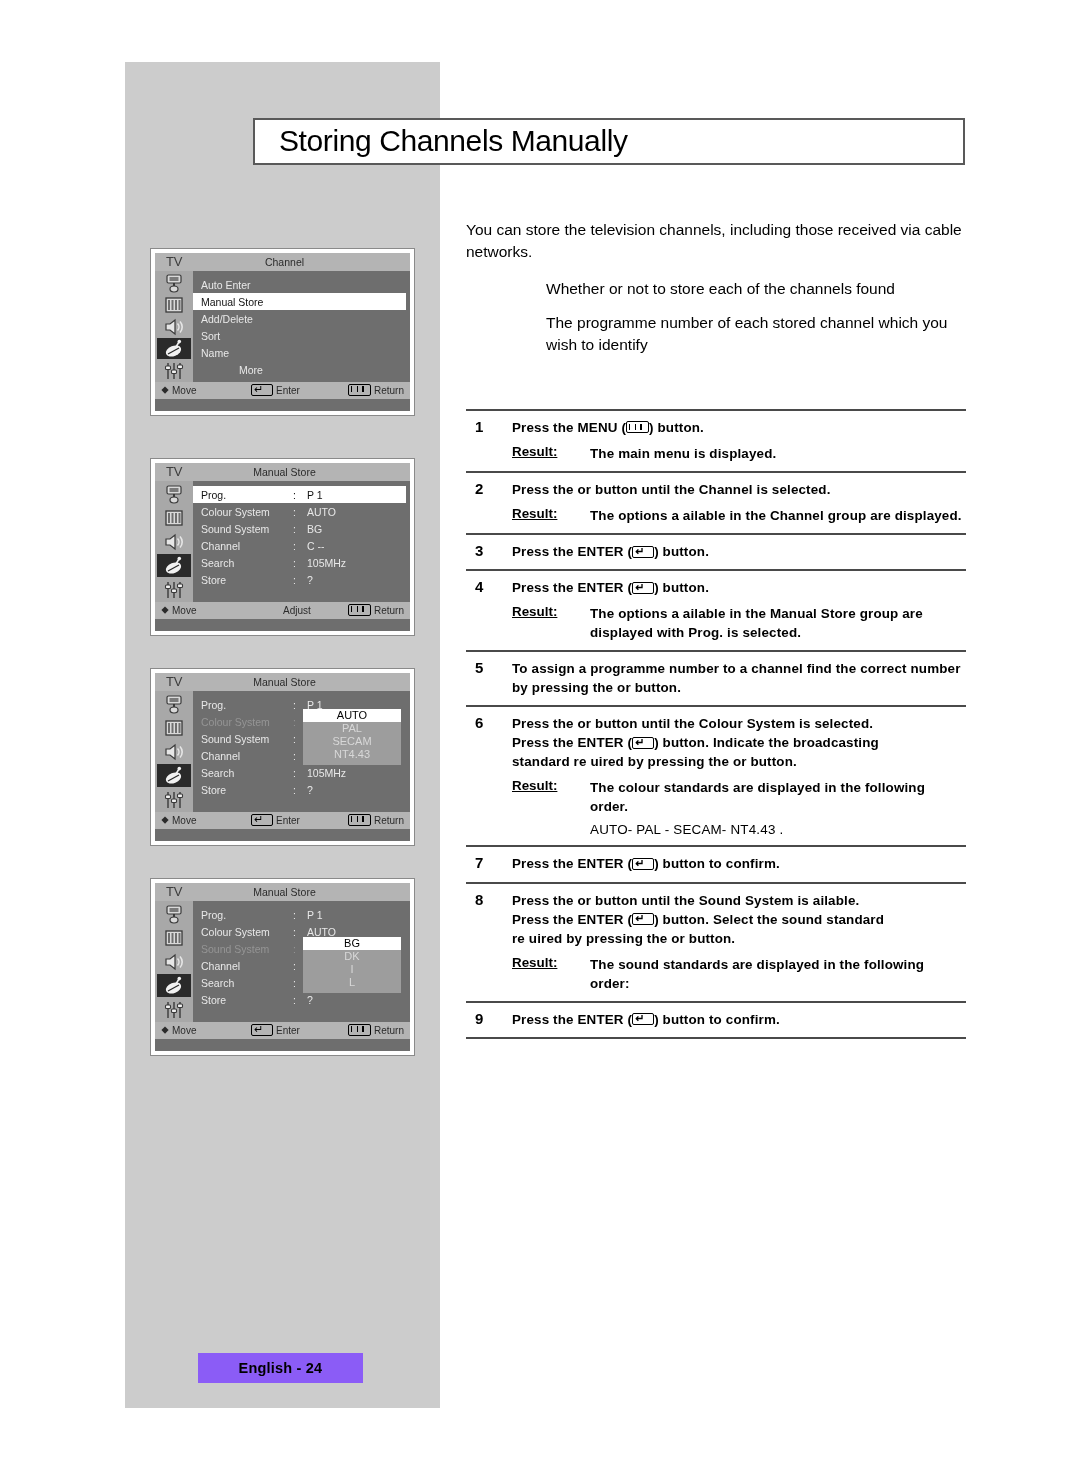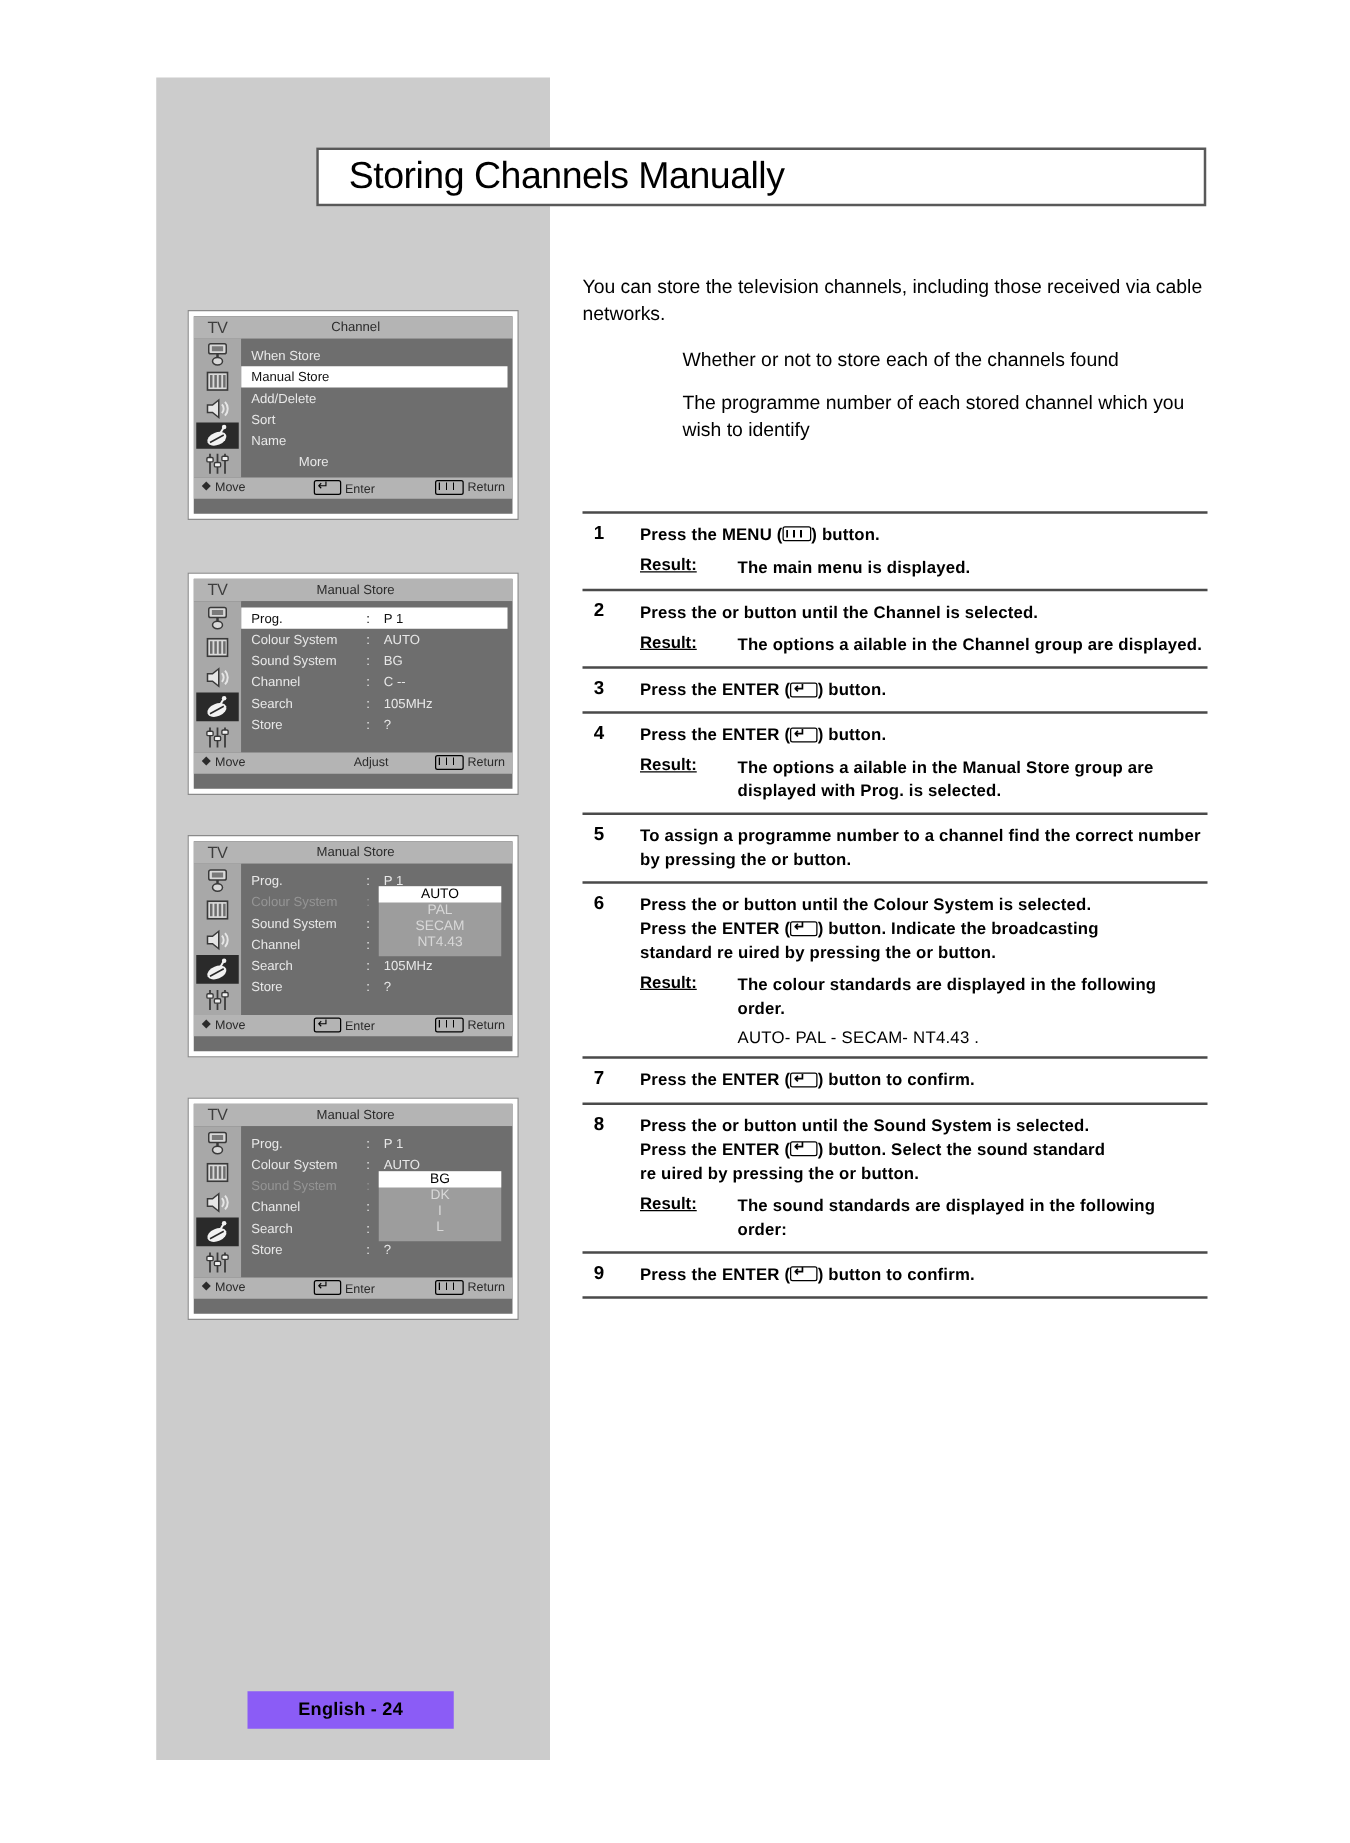--- a/index.html
+++ b/index.html
@@ -172,21 +172,21 @@
     color: #2b2b2b;
     position: relative;
   }
   .osd-footer .f-item {
     display: flex;
     align-items: center;
     gap: 3px;
     position: absolute;
   }
   .osd-footer .f-move  { left: 6px; }
-  .osd-footer .f-mid   { left: 96px; align-items: flex-end; }
+  .osd-footer .f-mid   { left: 96px; }
   .osd-footer .f-ret   { right: 6px; }
 
   
   .osd-popup {
     position: absolute;
     background: #9d9d9d;
     z-index: 5;
   }
   .osd-popup .opt {
     font-size: 11px;
@@ -368,21 +368,21 @@
               </g>
               <g fill="#f0f0f0" stroke="#3a3a3a" stroke-width="1.1">
                 <rect x="2.5" y="5" width="5" height="3.5" rx="1"></rect>
                 <rect x="8.5" y="9" width="5" height="3.5" rx="1"></rect>
                 <rect x="14.5" y="4" width="5" height="3.5" rx="1"></rect>
               </g>
             </svg>
         </div>
       </div>
       <div class="osd-content">
-        <div class="osd-row simple">When Store</div>
+        <div class="osd-row simple">Auto Enter</div>
         <div class="osd-row simple hl">Manual Store</div>
         <div class="osd-row simple">Add/Delete</div>
         <div class="osd-row simple">Sort</div>
         <div class="osd-row simple">Name</div>
         <div class="osd-row center">More</div>
       </div>
     </div>
     <div class="osd-footer">
       <div class="f-item f-move">
         <span>⯁</span>
@@ -816,21 +816,21 @@
     <div class="scontent">
       <div class="line"><span>Press the ENTER (</span><span class="keybox enter"></span><span>) button to confirm.</span></div>
     </div>
   </div>
 
   <div class="rule"></div>
 
   <div class="step">
     <div class="num">8</div>
     <div class="scontent">
-      <div class="line">Press the     or     button until the Sound System   is selected.</div>
+      <div class="line">Press the     or     button until the Sound System   is ailable.</div>
       <div class="line"><span>Press the ENTER (</span><span class="keybox enter"></span><span>) button. Select the sound standard</span></div>
       <div class="line">re uired by pressing the     or     button.</div>
       <div class="result">
         <div class="rlabel"><u>Result:</u></div>
         <div class="rtext">
           <span>The sound standards are displayed in the following order:</span>
         </div>
       </div>
     </div>
   </div>

